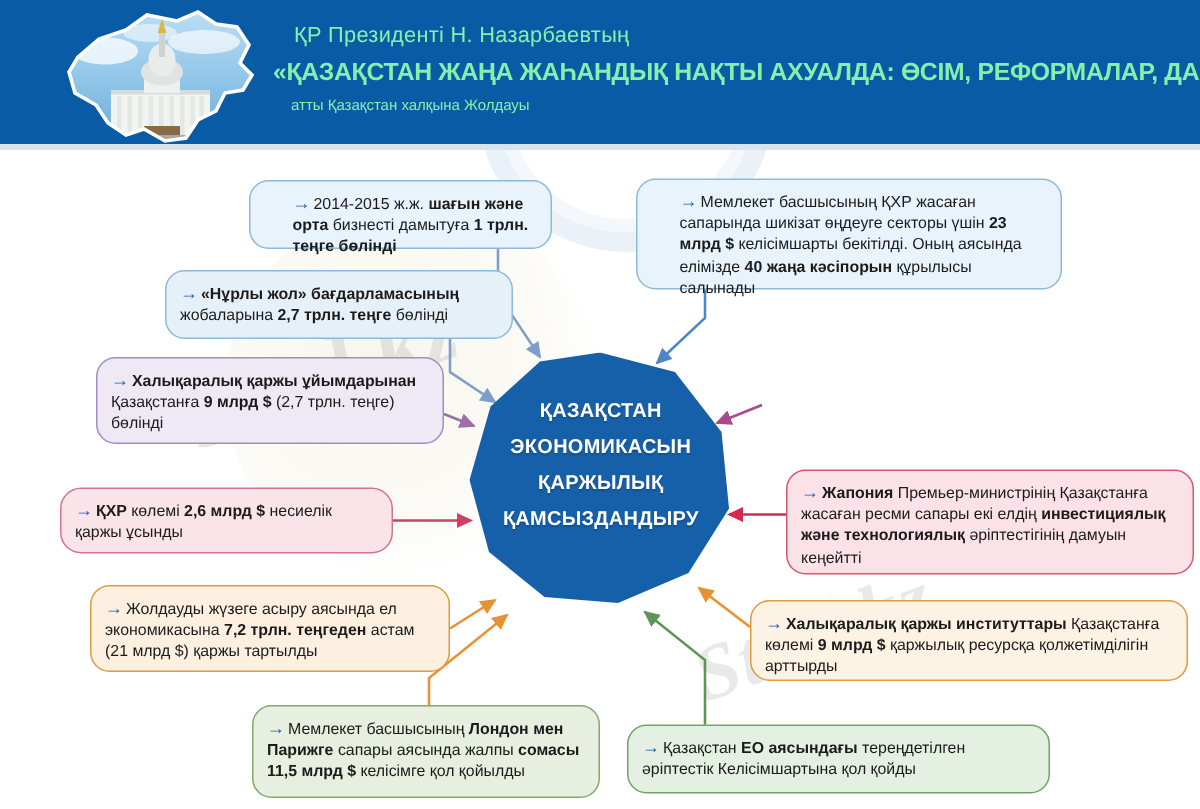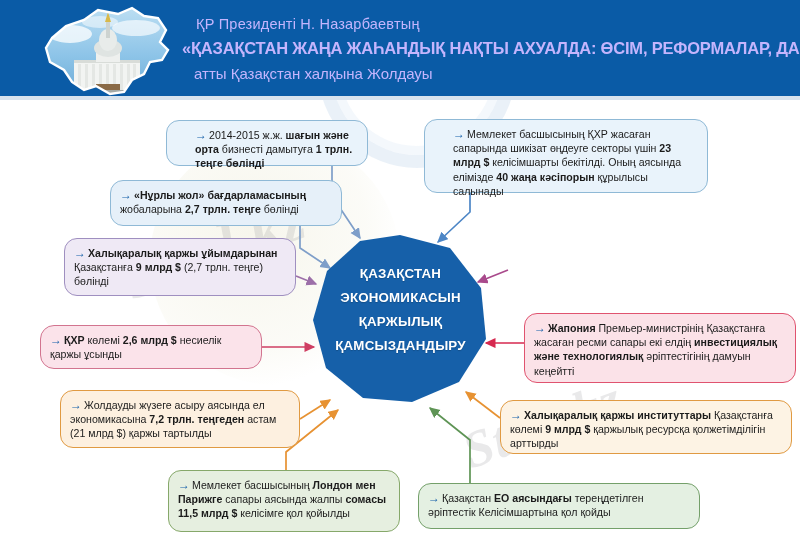--- a/index.html
+++ b/index.html
@@ -43,25 +43,25 @@
 
   
   .header{
     position:absolute;left:0;top:0;width:800px;height:100px;
     background:#0a5ba6;z-index:5;
   }
   .header .divider{
     position:absolute;left:0;bottom:0;width:800px;height:4px;background:#d8e3ee;
   }
   .header-text{
-    position:absolute;left:182px;top:12px;width:610px;color:#c4b5fd;
+    position:absolute;left:182px;top:12px;width:610px;color:#86efac;
   }
   .h-line1{font-size:14.5px;font-weight:400;margin:4px 0 0 14px;letter-spacing:.2px;}
   .h-line2{font-size:16.5px;font-weight:700;margin:7px 0 0 0;letter-spacing:-0.2px;white-space:nowrap;}
-  .h-line3{font-size:15px;font-weight:400;margin:7px 0 0 12px;}
+  .h-line3{font-size:10px;font-weight:400;margin:7px 0 0 12px;}
 
   
   .emblem{position:absolute;left:40px;top:4px;width:135px;height:94px;}
   .emblem svg{display:block;}
 
   
   .center-poly{
     position:absolute;left:313px;top:235px;width:175px;height:168px;z-index:4;
   }
   .center-poly svg{display:block;}

